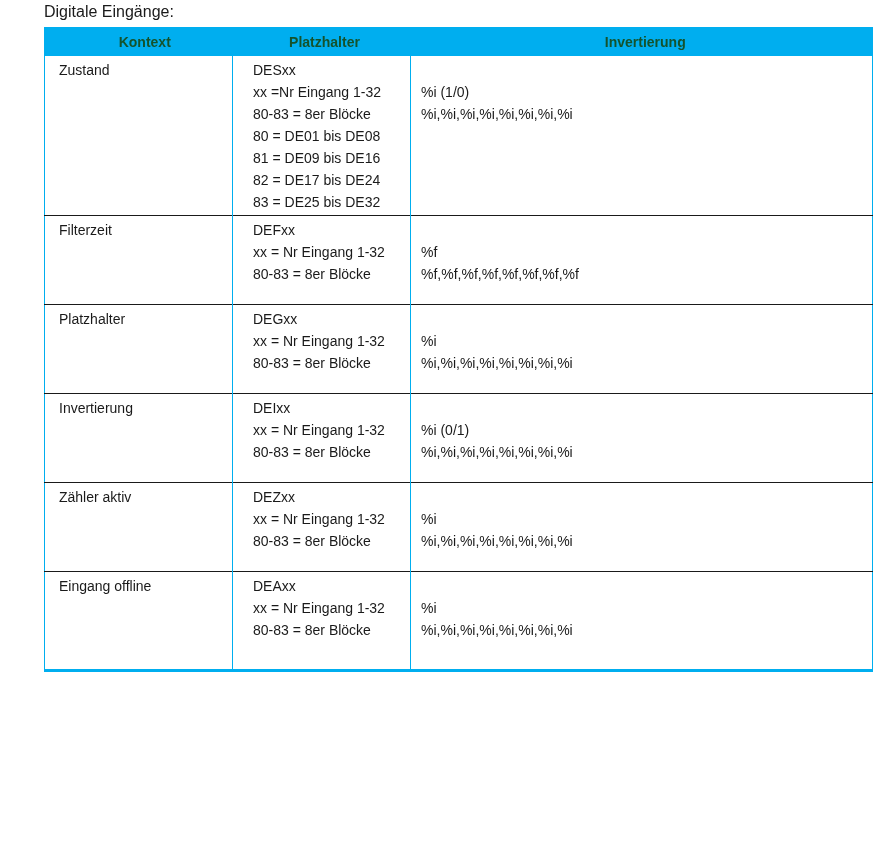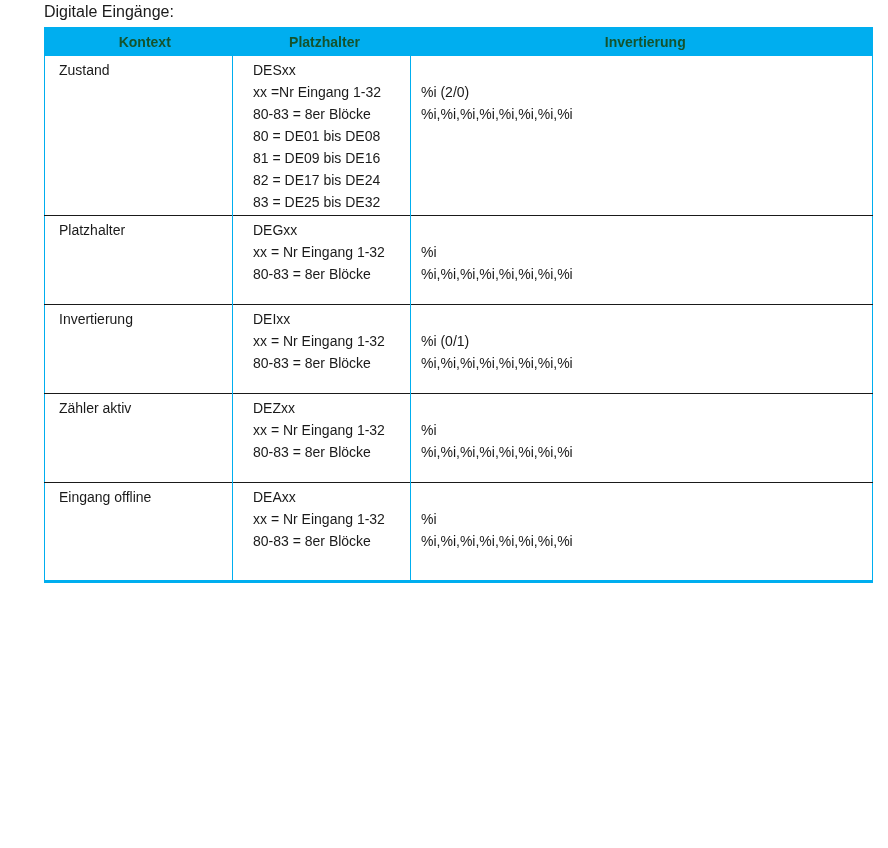--- a/index.html
+++ b/index.html
@@ -79,22 +79,31 @@
     <tr class="row-tall">
       <td class="col-kontext">Zustand</td>
       <td class="col-platzhalter">DESxx
 xx =Nr Eingang 1-32
 80-83 = 8er Blöcke
 80 = DE01 bis DE08
 81 = DE09 bis DE16
 82 = DE17 bis DE24
 83 = DE25 bis DE32</td>
       <td class="col-ausgabeformat">
-%i (2/0)
+%i (1/0)
 %i,%i,%i,%i,%i,%i,%i,%i</td>
+    </tr>
+    <tr>
+      <td class="col-kontext">Filterzeit</td>
+      <td class="col-platzhalter">DEFxx
+xx = Nr Eingang 1-32
+80-83 = 8er Blöcke</td>
+      <td class="col-ausgabeformat">
+%f
+%f,%f,%f,%f,%f,%f,%f,%f</td>
     </tr>
     <tr>
       <td class="col-kontext">Platzhalter</td>
       <td class="col-platzhalter">DEGxx
 xx = Nr Eingang 1-32
 80-83 = 8er Blöcke</td>
       <td class="col-ausgabeformat">
 %i
 %i,%i,%i,%i,%i,%i,%i,%i</td>
     </tr>

